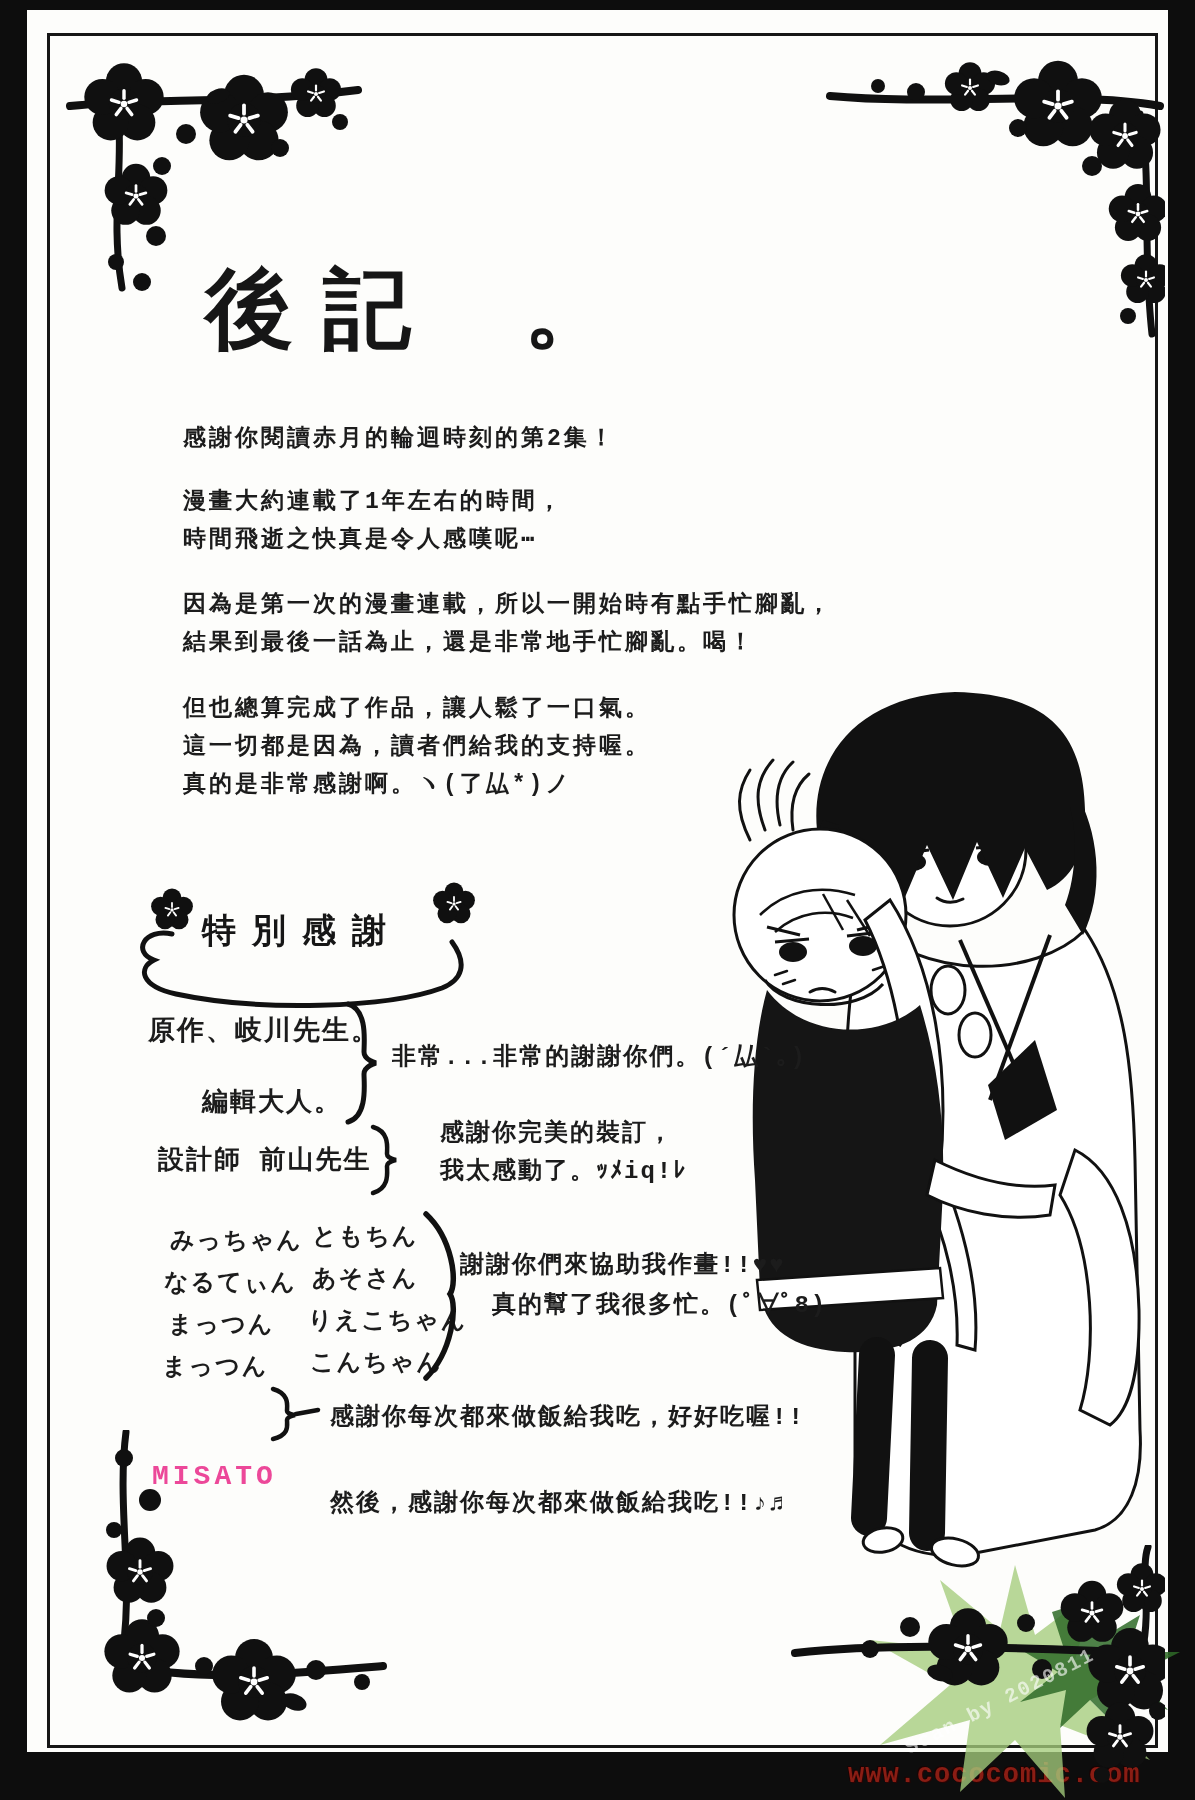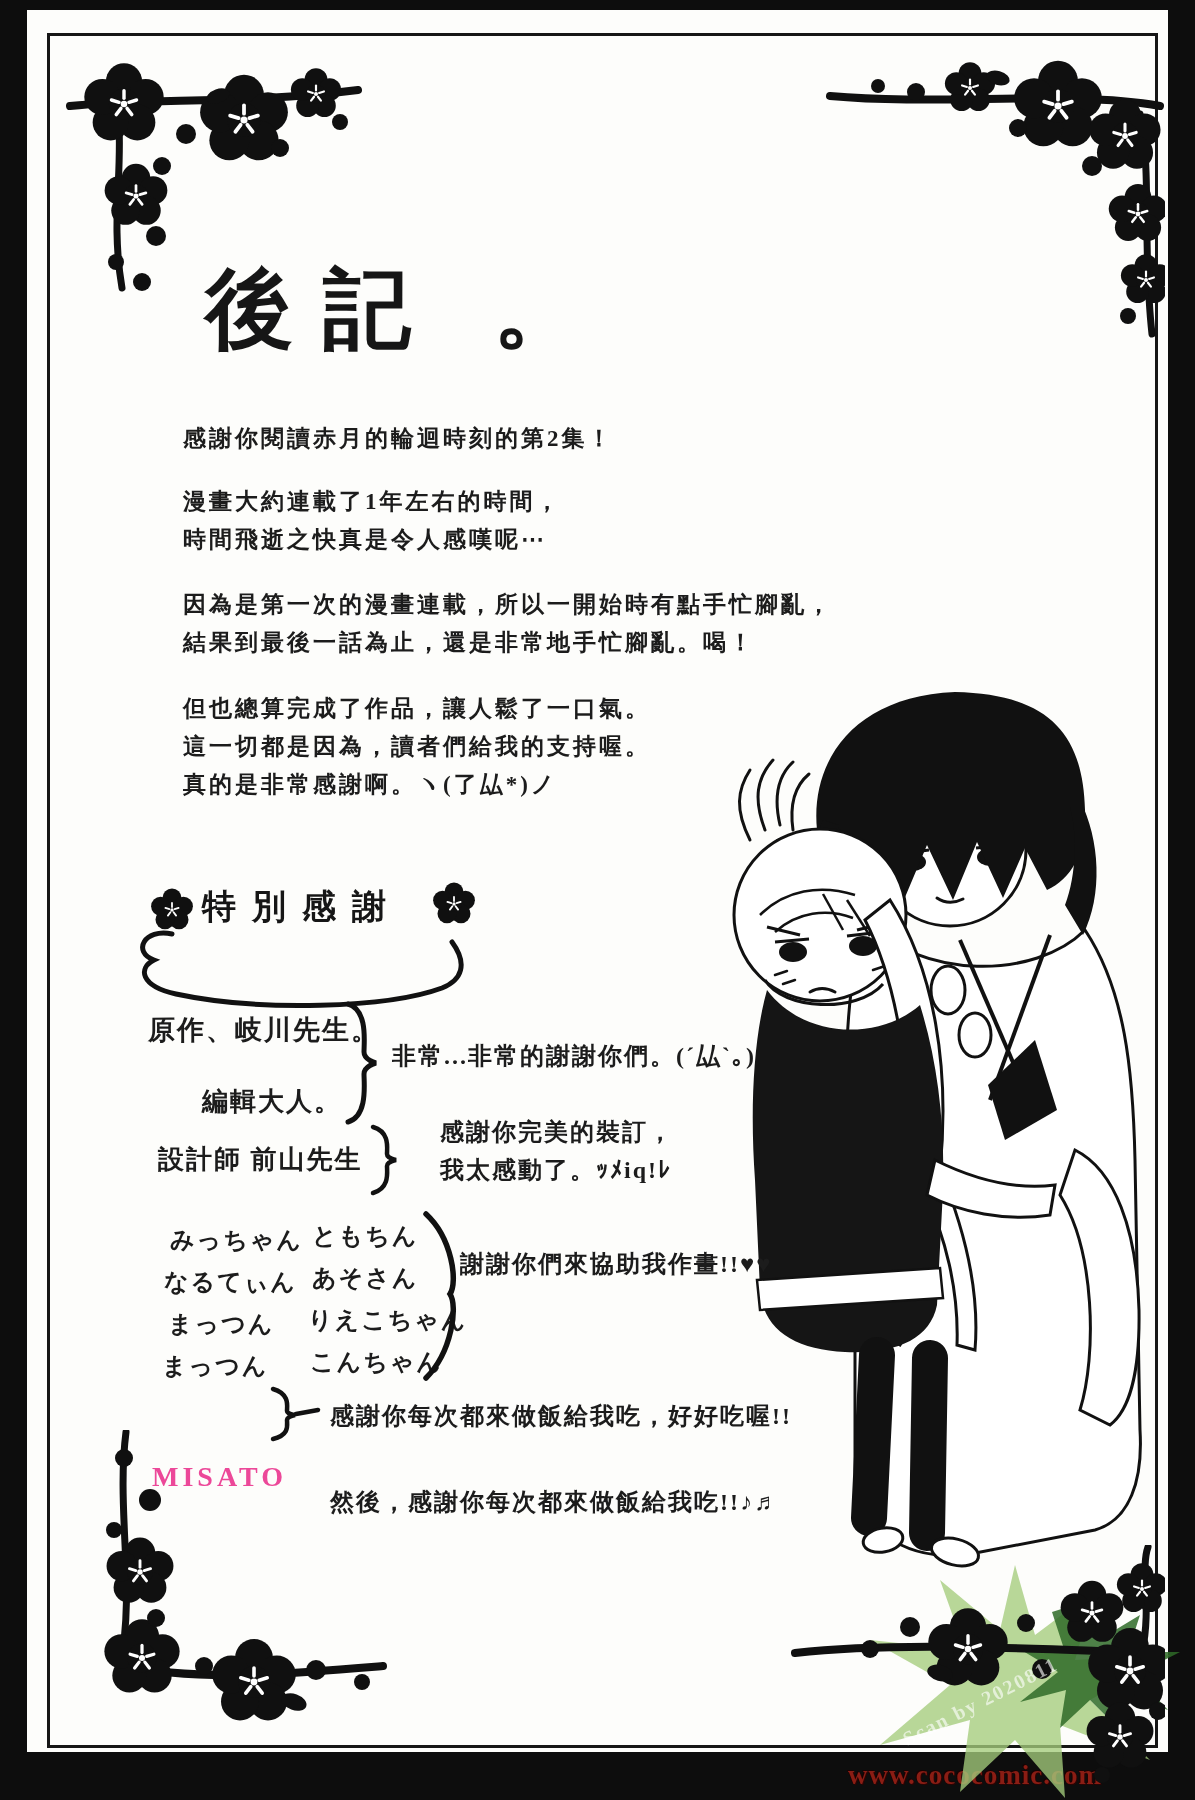--- a/index.html
+++ b/index.html
@@ -1,24 +1,24 @@
 <!DOCTYPE html>
 <html><head>
 <meta charset="utf-8">
 <style>
   html,body{margin:0;padding:0;background:#000;}
   #stage{position:relative;width:1195px;height:1800px;margin:0 auto;background:#0d0d0d;overflow:hidden;
-         font-family:Liberation Serif, serif;}
+         font-family:Liberation Mono, monospace;}
   .page{position:absolute;left:27px;top:10px;width:1141px;height:1742px;background:#fdfdfb;z-index:1;}
   .frame{position:absolute;left:47px;top:33px;width:1105px;height:1709px;border:3px solid #161616;z-index:2;}
   .abs{position:absolute;}
   .hw{color:#1c1c1c;font-weight:600;letter-spacing:3px;line-height:38px;font-size:23px;white-space:nowrap;}
   .hw-small{color:#1c1c1c;font-weight:600;letter-spacing:2px;font-size:24px;white-space:nowrap;}
   .title{color:#161616;font-weight:900;font-size:88px;letter-spacing:30px;white-space:nowrap;}
-  .heading{color:#161616;font-weight:800;font-size:34px;letter-spacing:16px;white-space:nowrap;}
+  .heading{color:#161616;font-weight:800;font-size:34px;letter-spacing:16px;white-space:nowrap;margin-top:24px;}
   .deco{z-index:3;}
   .txt{z-index:4;}
   .leafwm{z-index:5;}
   .overwm{z-index:6;}
   .stamp{color:rgba(255,255,255,.88);font-weight:800;font-size:74px;letter-spacing:6px;white-space:nowrap;}
   .scan{color:rgba(255,255,255,.62);font-weight:600;font-size:20px;letter-spacing:2px;white-space:nowrap;
         transform:rotate(-27deg);}
   .footer-url{color:#8a1d14;font-weight:800;font-size:27px;letter-spacing:1px;white-space:nowrap;
         text-shadow:1px 1px 0 #2a0404,-1px -1px 0 #1a0202;z-index:2;}
   svg{display:block;}
@@ -167,20 +167,21 @@
   <div class="abs txt hw-small" style="left:168px;top:1308px">まっつん</div>
   <div class="abs txt hw-small" style="left:162px;top:1350px">まっつん</div>
   <div class="abs txt hw-small" style="left:312px;top:1220px">ともちん</div>
   <div class="abs txt hw-small" style="left:312px;top:1262px">あそさん</div>
   <div class="abs txt hw-small" style="left:308px;top:1304px">りえこちゃん</div>
   <div class="abs txt hw-small" style="left:310px;top:1346px">こんちゃん</div>
   <svg class="abs txt" style="left:418px;top:1210px" width="44" height="172" viewBox="0 0 44 172">
     <path d="M8,4 C34,28 40,72 32,84 C40,96 34,142 8,168" stroke="#111" stroke-width="5.5" fill="none" stroke-linecap="round"></path>
   </svg>
   <div class="abs txt hw-small" style="left:460px;top:1248px">謝謝你們來協助我作畫!!♥♥</div>
+  <div class="abs txt hw-small" style="left:492px;top:1288px">真的幫了我很多忙。(ﾟ∀ﾟ8)</div>
 
   <div class="abs txt" style="left:152px;top:1461px;font-size:28px;font-weight:700;letter-spacing:4px;color:#ec4899">MISATO</div>
   <svg class="abs txt" style="left:268px;top:1386px" width="56" height="56" viewBox="0 0 56 56">
     <path d="M5,3 C22,8 19,20 19,25 C19,28 27,29 27,29 C27,29 19,31 19,34 C19,39 22,49 5,53" stroke="#111" stroke-width="4.5" fill="none" stroke-linecap="round"></path>
     <path d="M28,28 L50,24" stroke="#111" stroke-width="4.5" fill="none" stroke-linecap="round"></path>
   </svg>
   <div class="abs txt hw-small" style="left:330px;top:1400px">感謝你每次都來做飯給我吃，好好吃喔!!</div>
 
   <div class="abs txt hw-small" style="left:330px;top:1486px">然後，感謝你每次都來做飯給我吃!!♪♬</div>
 

